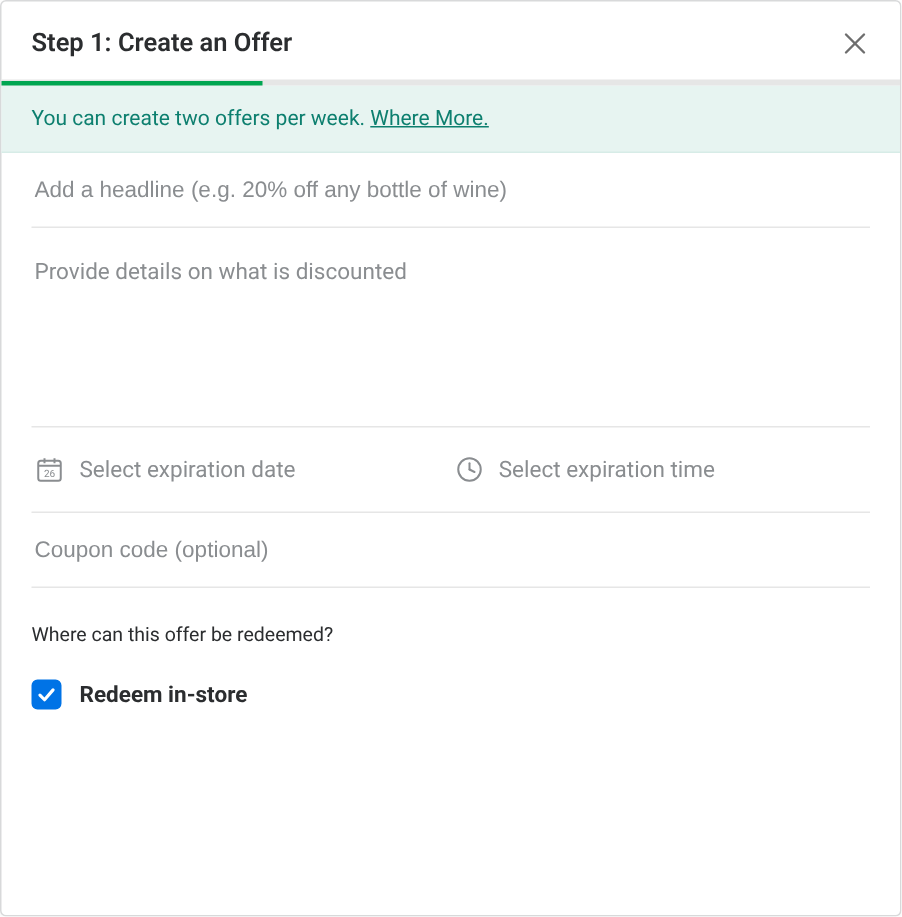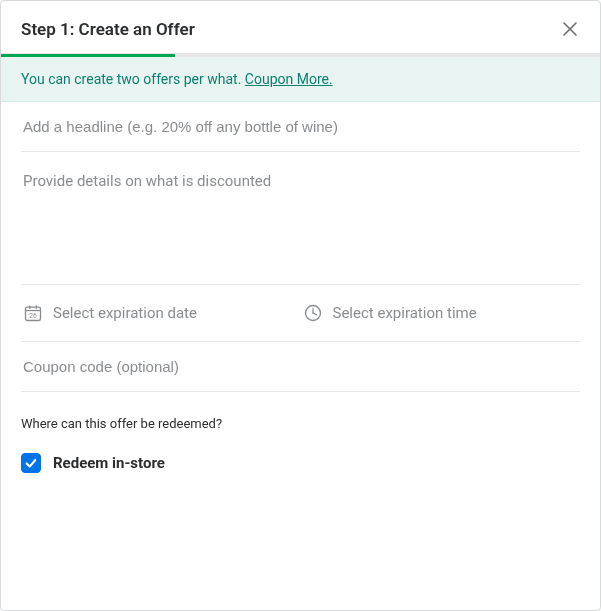--- a/index.html
+++ b/index.html
@@ -171,21 +171,21 @@
         <line x1="14" y1="2" x2="2" y2="14"></line>
       </svg>
     </button>
   </div>
 
   <div class="progress">
     <div class="progress-fill"></div>
   </div>
 
   <div class="info-banner">
-    <span>You can create two offers per what. </span><a>Coupon More.</a>
+    <span>You can create two offers per week. </span><a>Where More.</a>
   </div>
 
   <div class="body">
 
     <div class="field">
       <input class="inp" type="text" placeholder="Add a headline (e.g. 20% off any bottle of wine)" style="">
     </div>
 
     <div class="field">
       <textarea class="inp" placeholder="Provide details on what is discounted" style=""></textarea>

